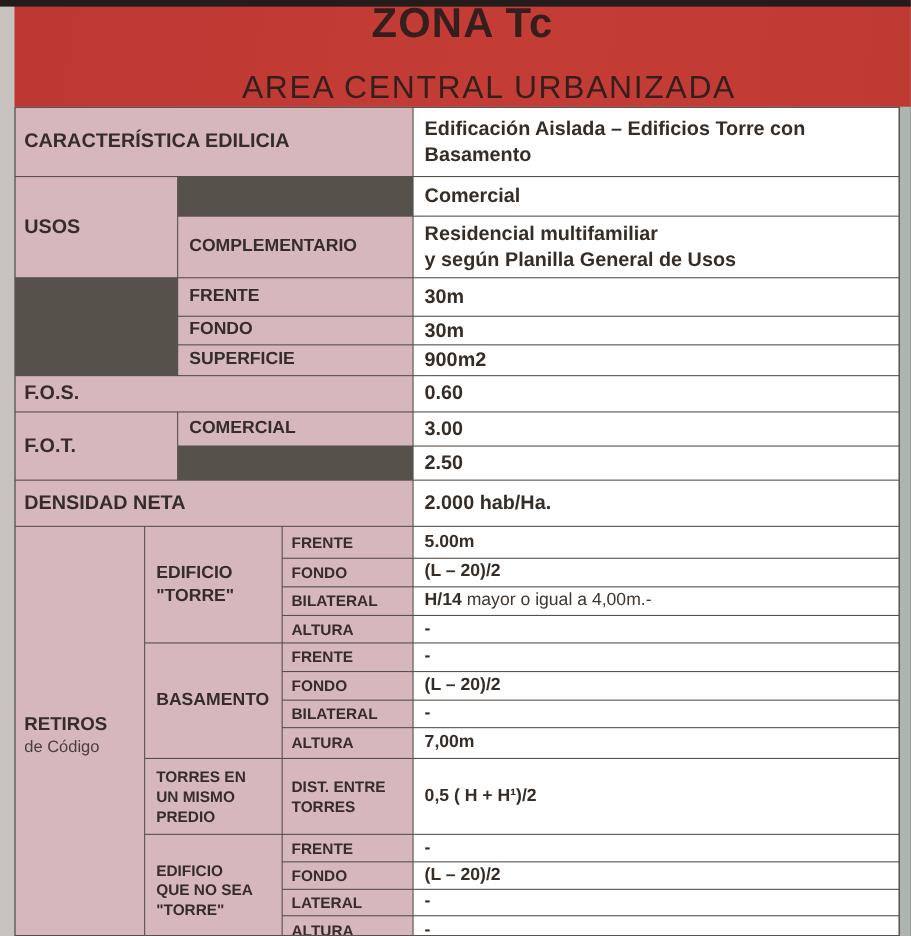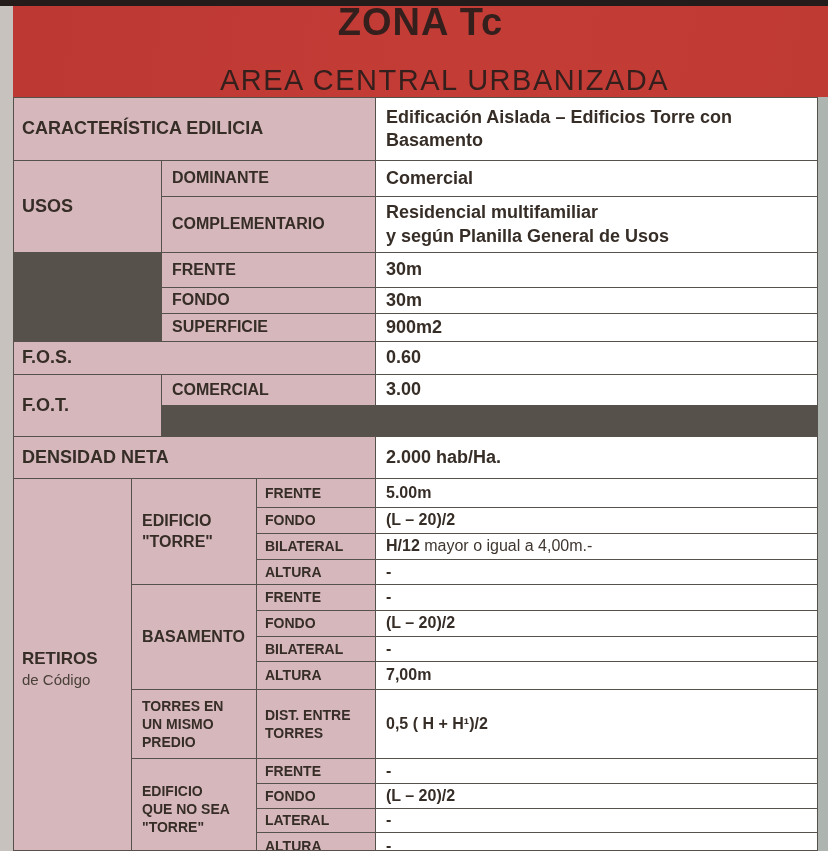--- a/index.html
+++ b/index.html
@@ -66,57 +66,57 @@
   <div class="zone-subtitle">AREA CENTRAL URBANIZADA</div>
 </div>
 
 <div class="ztable">
 
   <div class="cell pink pad8 fs-big" style="grid-area:1/1/2/5">CARACTERÍSTICA EDILICIA</div>
   <div class="cell lite pad10 fs-val" style="grid-area:1/5/2/6">Edificación Aislada – Edificios Torre con
 Basamento</div>
 
   <div class="cell pink pad8 fs-big" style="grid-area:2/1/4/3">USOS</div>
-  <div class="cell pink pad10 fs-sub" style="grid-area:2/3/3/5">DOMINANTE</div>
   <div class="cell lite pad10 fs-val" style="grid-area:2/5/3/6">Comercial</div>
   <div class="cell pink pad10 fs-sub" style="grid-area:3/3/4/5">COMPLEMENTARIO</div>
   <div class="cell lite pad10 fs-val" style="grid-area:3/5/4/6">Residencial multifamiliar
 y según Planilla General de Usos</div>
 
   <div class="cell pink pad10 fs-sub" style="grid-area:4/3/5/5">FRENTE</div>
   <div class="cell lite pad10 fs-val" style="grid-area:4/5/5/6">30m</div>
   <div class="cell pink pad10 fs-sub" style="grid-area:5/3/6/5">FONDO</div>
   <div class="cell lite pad10 fs-val" style="grid-area:5/5/6/6">30m</div>
   <div class="cell pink pad10 fs-sub" style="grid-area:6/3/7/5">SUPERFICIE</div>
   <div class="cell lite pad10 fs-val" style="grid-area:6/5/7/6">900m2</div>
 
   <div class="cell pink pad8 fs-big" style="grid-area:7/1/8/5">F.O.S.</div>
   <div class="cell lite pad10 fs-val" style="grid-area:7/5/8/6">0.60</div>
 
   <div class="cell pink pad8 fs-big" style="grid-area:8/1/10/3">F.O.T.</div>
   <div class="cell pink pad10 fs-sub" style="grid-area:8/3/9/5">COMERCIAL</div>
   <div class="cell lite pad10 fs-val" style="grid-area:8/5/9/6">3.00</div>
+  <div class="cell lite pad10 fs-val" style="grid-area:9/5/10/6">2.50</div>
 
   <div class="cell pink pad8 fs-big" style="grid-area:10/1/11/5">DENSIDAD NETA</div>
   <div class="cell lite pad10 fs-val" style="grid-area:10/5/11/6">2.000 hab/Ha.</div>
 
   <div class="cell pink pad8" style="grid-area:11/1/24/2">
     <span style="font-size:17px;font-weight:700">RETIROS</span>
     <span class="reg">de Código</span>
   </div>
 
   <div class="cell pink pad10 fs-med" style="grid-area:11/2/15/4">EDIFICIO
 "TORRE"</div>
   <div class="cell pink pad8 fs-sub-sm" style="grid-area:11/4/12/5">FRENTE</div>
   <div class="cell lite pad10 fs-val-sm" style="grid-area:11/5/12/6">5.00m</div>
   <div class="cell pink pad8 fs-sub-sm" style="grid-area:12/4/13/5">FONDO</div>
   <div class="cell lite pad10 fs-val-sm" style="grid-area:12/5/13/6">(L – 20)/2</div>
   <div class="cell pink pad8 fs-sub-sm" style="grid-area:13/4/14/5">BILATERAL</div>
   <div class="cell lite pad10" style="grid-area:13/5/14/6">
-    <span class="inline-row"><span class="fs-val-sm">H/12</span><span class="mix-regular"> mayor o igual a 4,00m.-</span></span>
+    <span class="inline-row"><span class="fs-val-sm">H/14</span><span class="mix-regular"> mayor o igual a 4,00m.-</span></span>
   </div>
   <div class="cell pink pad8 fs-sub-sm" style="grid-area:14/4/15/5">ALTURA</div>
   <div class="cell lite pad10 fs-val-sm" style="grid-area:14/5/15/6">-</div>
 
   <div class="cell pink pad10 fs-med" style="grid-area:15/2/19/4">BASAMENTO</div>
   <div class="cell pink pad8 fs-sub-sm" style="grid-area:15/4/16/5">FRENTE</div>
   <div class="cell lite pad10 fs-val-sm" style="grid-area:15/5/16/6">-</div>
   <div class="cell pink pad8 fs-sub-sm" style="grid-area:16/4/17/5">FONDO</div>
   <div class="cell lite pad10 fs-val-sm" style="grid-area:16/5/17/6">(L – 20)/2</div>
   <div class="cell pink pad8 fs-sub-sm" style="grid-area:17/4/18/5">BILATERAL</div>

